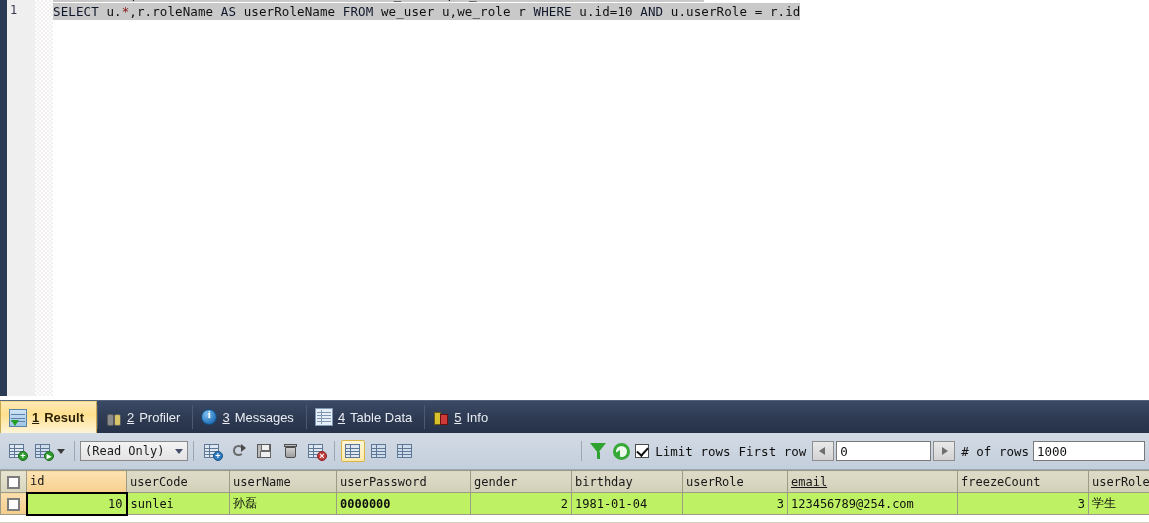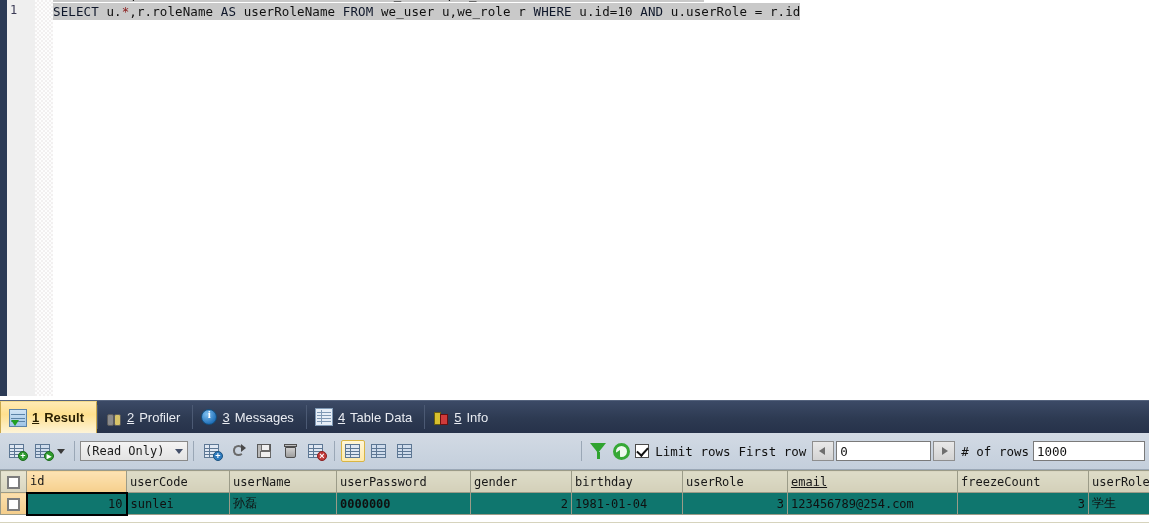--- a/index.html
+++ b/index.html
@@ -562,21 +562,21 @@
   }
   .rowbox {
     width: 13px; height: 13px;
     background: #ffffff;
     border: 2px solid #7d7d7d;
     display: inline-block;
     box-sizing: border-box;
     vertical-align: middle;
   }
   .grid td {
-    background: #0f766e;
+    background: #bef264;
     color: #101010;
   }
   .grid td.num { text-align: right; }
   .grid td.current {
     border: 2px solid #000000;
   }
   .grid-underrow {
     position: absolute;
     left: 0; top: 522px;
     width: 1149px; height: 2px;

